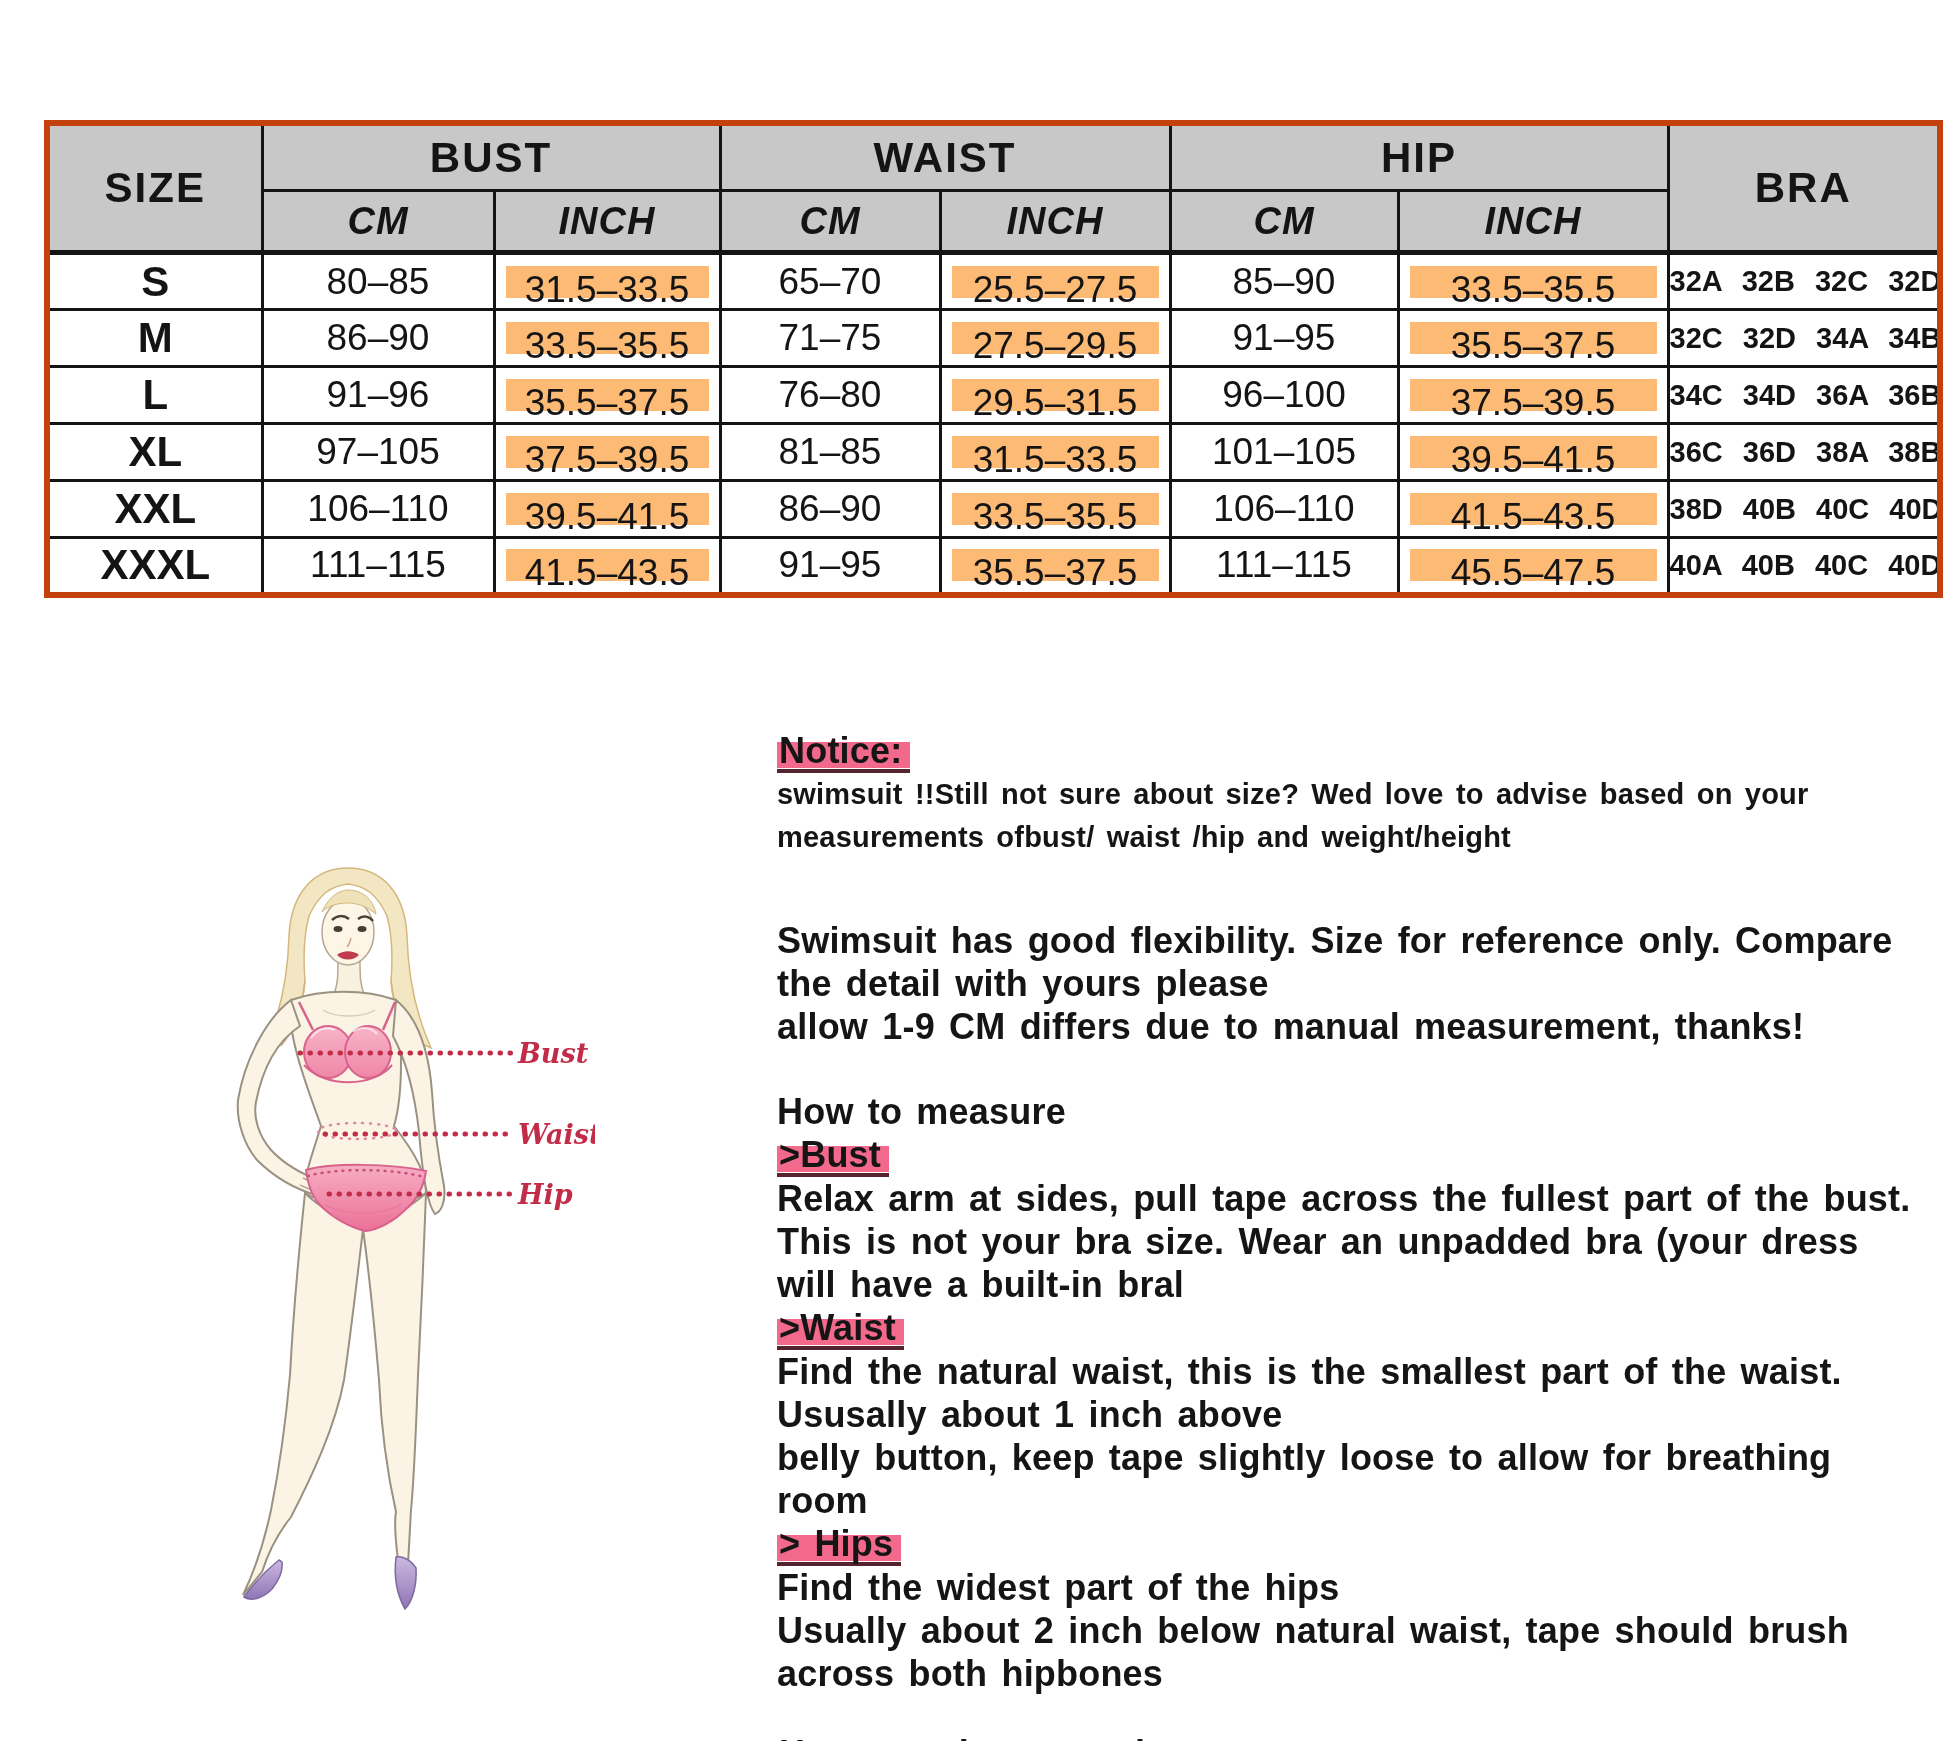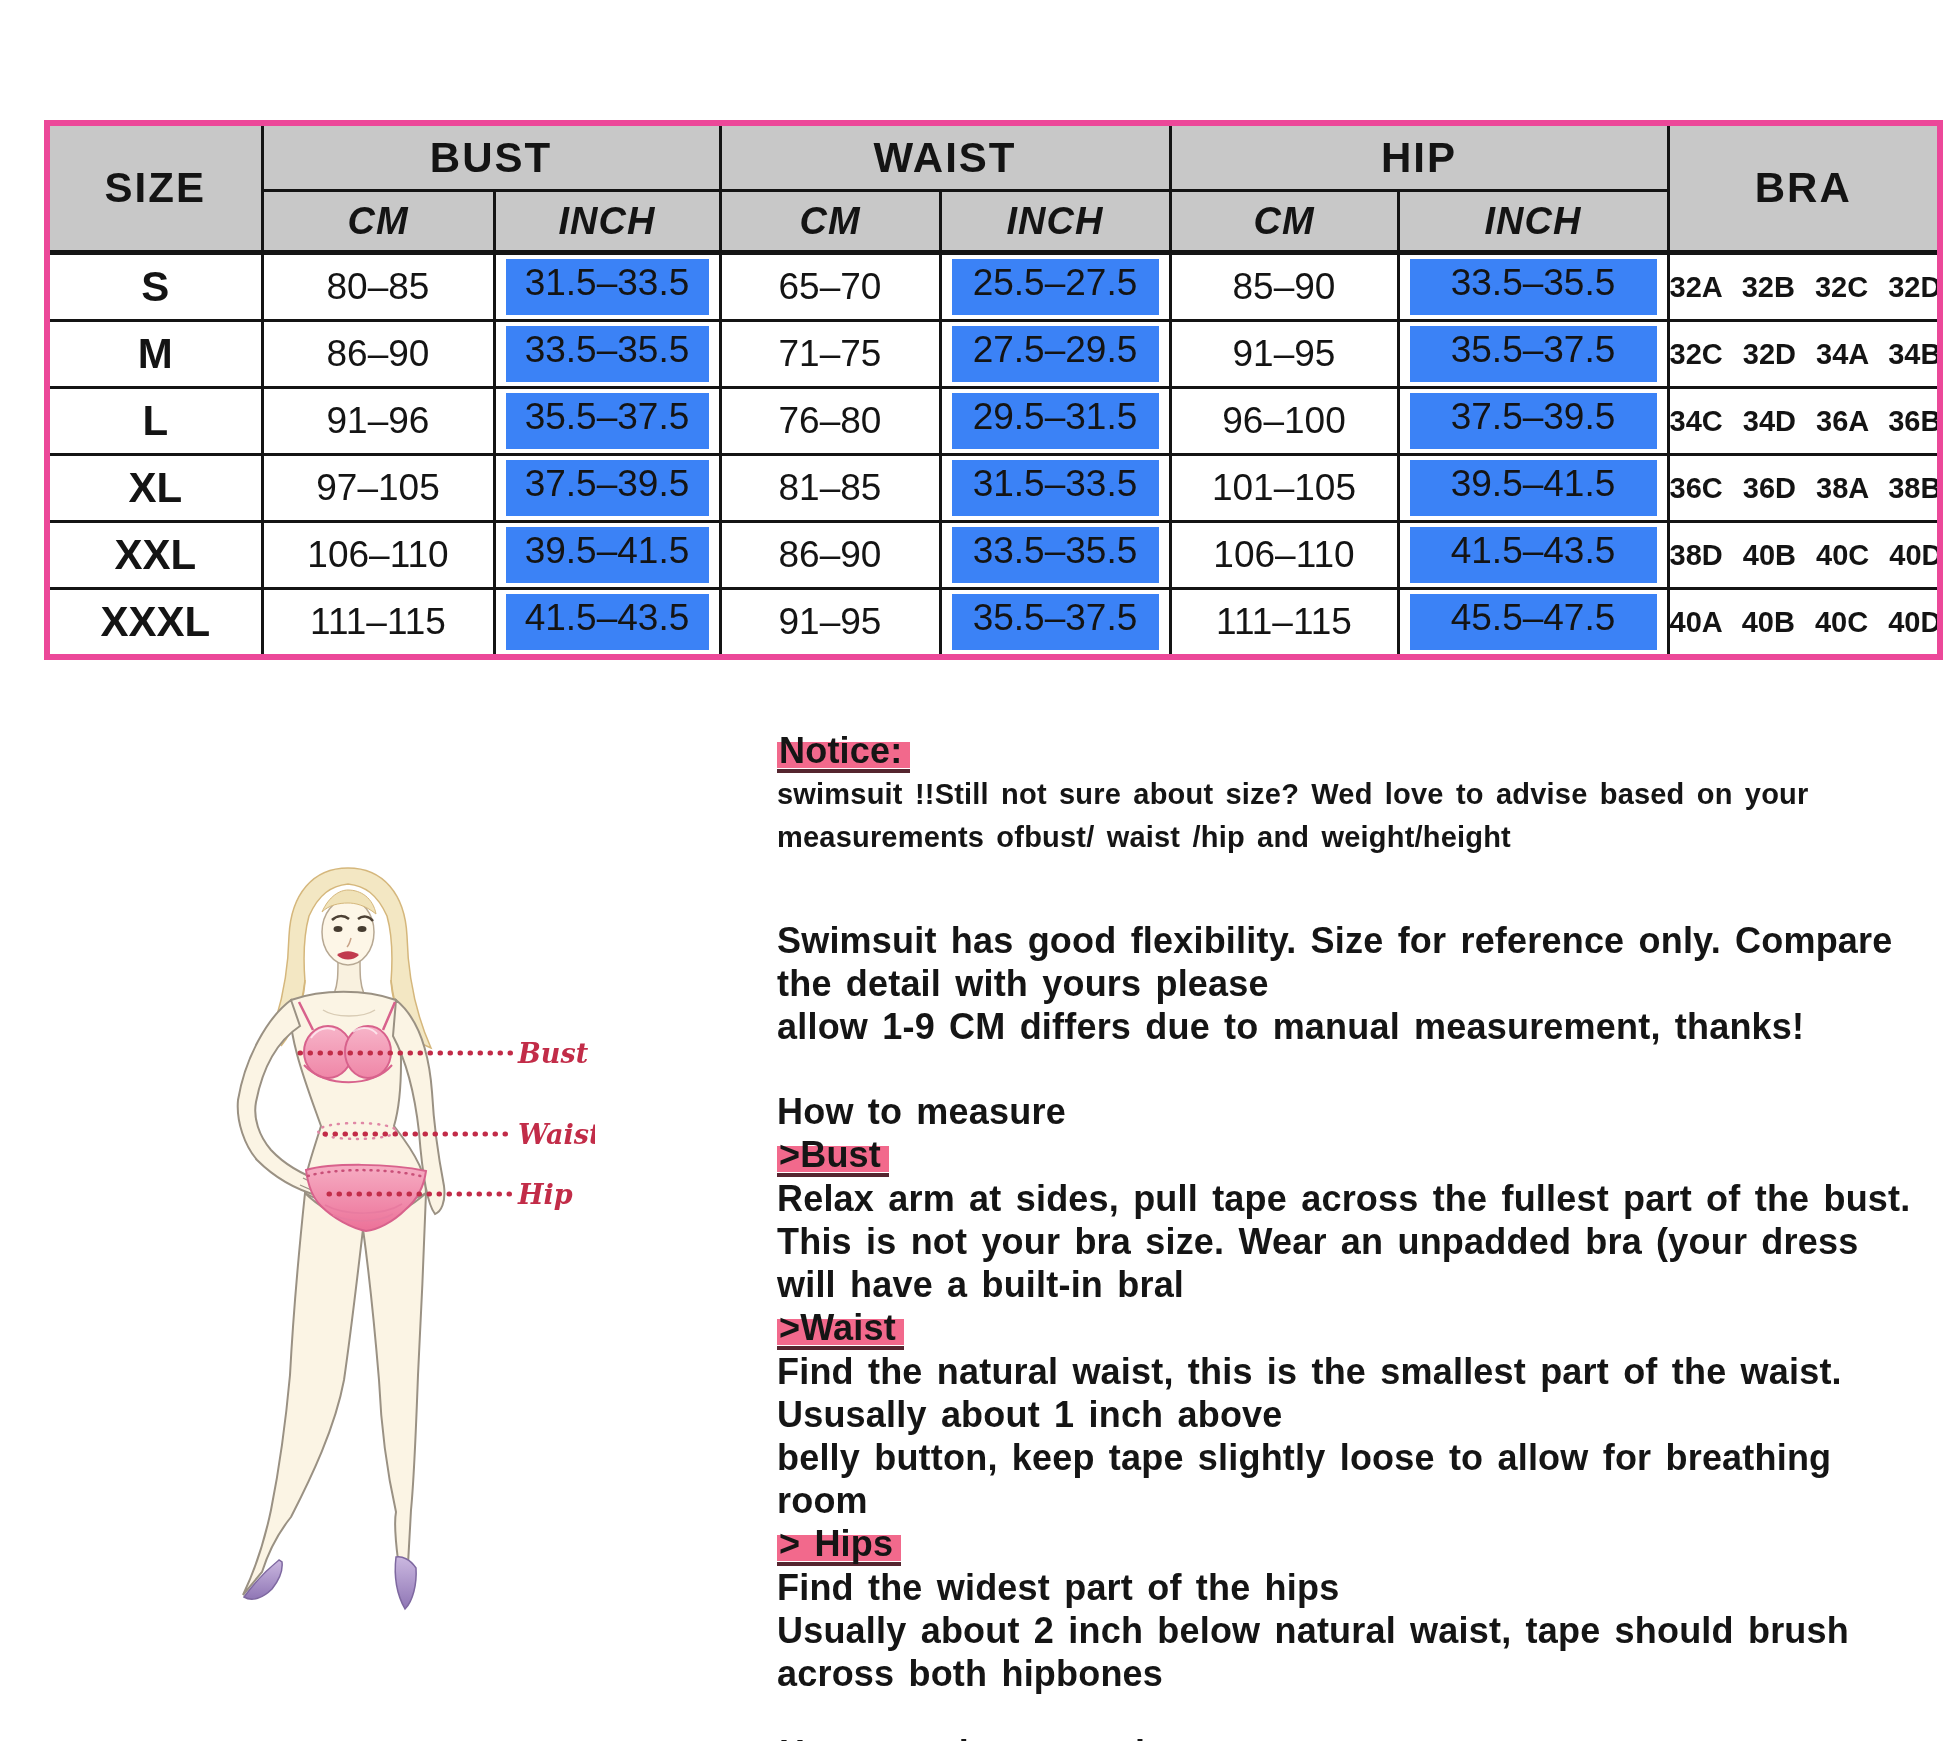--- a/index.html
+++ b/index.html
@@ -1,32 +1,32 @@
 <!DOCTYPE html>
 <html><head>
 <meta charset="utf-8">
 <style>
   html,body{margin:0;padding:0;background:#fff;}
   #canvas{position:relative;width:1946px;height:1741px;background:#ffffff;overflow:hidden;
           font-family:"Liberation Sans",sans-serif;color:#141414;}
 
   
   .size-table{position:absolute;left:44px;top:120px;width:1893px;border-collapse:collapse;
-              table-layout:fixed;border:6px solid #ec4899;}
+              table-layout:fixed;border:6px solid #c2410c;}
   .size-table th,.size-table td{border:3px solid #141414;text-align:center;vertical-align:middle;
               padding:0;overflow:hidden;white-space:nowrap;}
   .size-table thead th{background:#c8c8c8;font-weight:bold;}
   .size-table thead tr.h1 th{height:63px;font-size:42px;letter-spacing:2px;}
   .size-table thead tr.h2 th{height:58px;font-size:38px;letter-spacing:1px;border-bottom:5px solid #141414;font-style:italic;}
   .size-table thead th[rowspan]{font-size:44px;border-bottom:5px solid #141414;}
   .size-table tbody tr{height:57px;}
   .size-table td.size{font-size:42px;font-weight:bold;}
   .size-table td.cm{font-size:37px;}
   .size-table td.inch{padding:0;}
-  .size-table td.inch .shade{margin:4px 10px;background:#3b82f6;height:56px;line-height:48px;font-size:37px;}
+  .size-table td.inch .shade{margin:4px 10px;background:#fdba74;height:32px;line-height:48px;font-size:37px;}
   .size-table td.bra{font-size:29px;font-weight:bold;word-spacing:12px;letter-spacing:0px;}
 
   
   .notice-block{position:absolute;left:777px;top:729px;width:1150px;font-weight:bold;color:#151515;}
   .notice-block .line{line-height:43px;font-size:36px;word-spacing:4px;letter-spacing:0.2px;}
   .notice-block .big .line{font-size:29px;}
   .gap-flex{margin-top:60px;}
   .gap-measure{margin-top:42px;}
   .gap-cup{margin-top:37px;}
   .hl{display:inline-block;padding:0 8px 0 2px;

